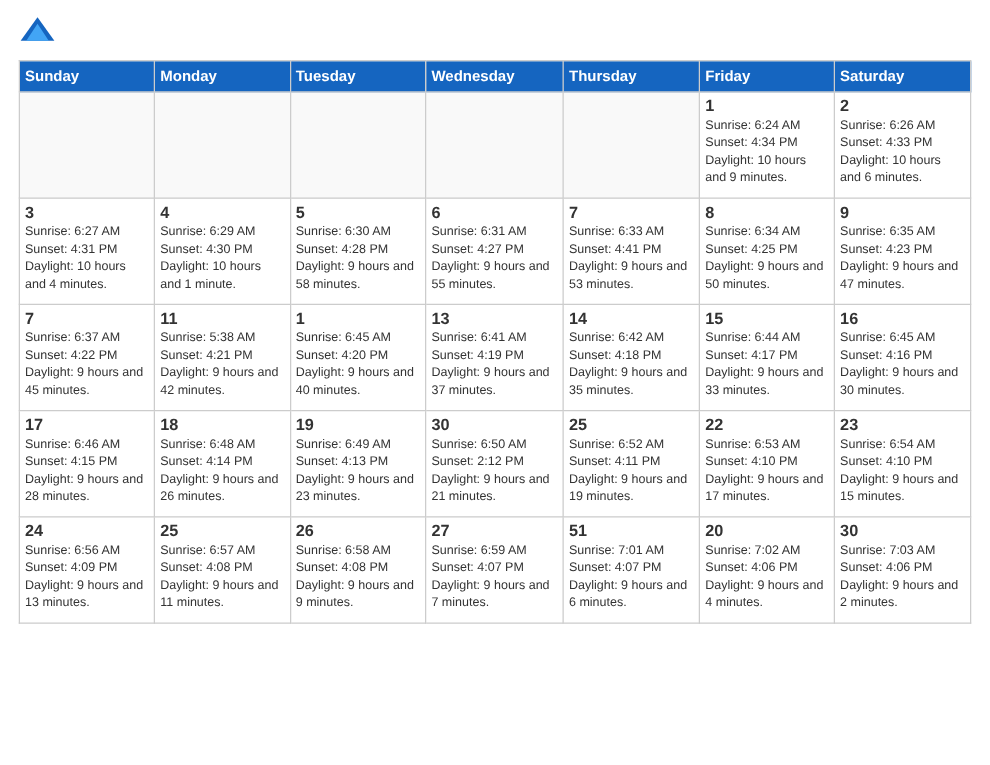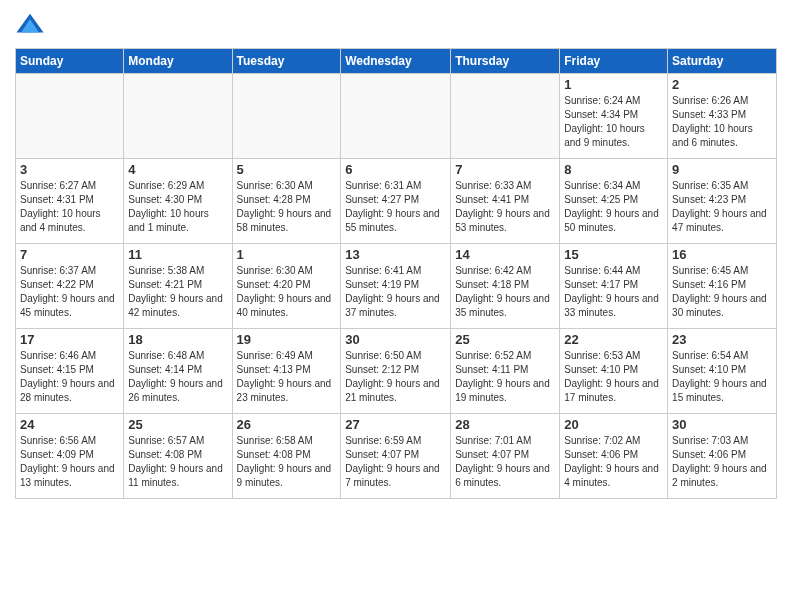--- a/index.html
+++ b/index.html
@@ -192,21 +192,21 @@
 Daylight: 9 hours and 45 minutes.</div>
           </td>
           <td>
             <span class="day-number">11</span>
             <div class="day-info">Sunrise: 5:38 AM
 Sunset: 4:21 PM
 Daylight: 9 hours and 42 minutes.</div>
           </td>
           <td>
             <span class="day-number">1</span>
-            <div class="day-info">Sunrise: 6:30 AM
+            <div class="day-info">Sunrise: 6:45 AM
 Sunset: 4:20 PM
 Daylight: 9 hours and 40 minutes.</div>
           </td>
           <td>
             <span class="day-number">13</span>
             <div class="day-info">Sunrise: 6:41 AM
 Sunset: 4:19 PM
 Daylight: 9 hours and 37 minutes.</div>
           </td>
           <td>
@@ -291,21 +291,21 @@
 Sunset: 4:08 PM
 Daylight: 9 hours and 9 minutes.</div>
           </td>
           <td>
             <span class="day-number">27</span>
             <div class="day-info">Sunrise: 6:59 AM
 Sunset: 4:07 PM
 Daylight: 9 hours and 7 minutes.</div>
           </td>
           <td>
-            <span class="day-number">28</span>
+            <span class="day-number">51</span>
             <div class="day-info">Sunrise: 7:01 AM
 Sunset: 4:07 PM
 Daylight: 9 hours and 6 minutes.</div>
           </td>
           <td>
             <span class="day-number">20</span>
             <div class="day-info">Sunrise: 7:02 AM
 Sunset: 4:06 PM
 Daylight: 9 hours and 4 minutes.</div>
           </td>

